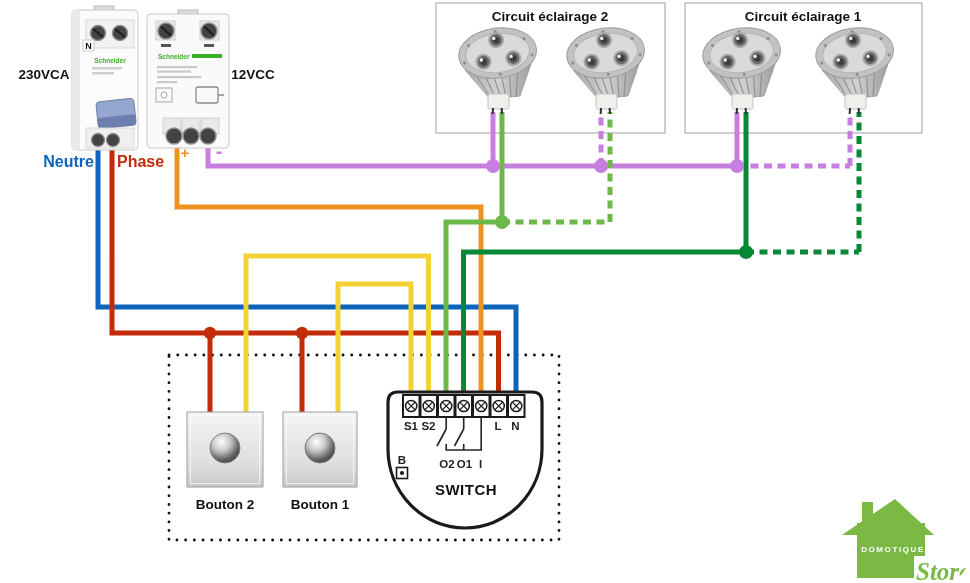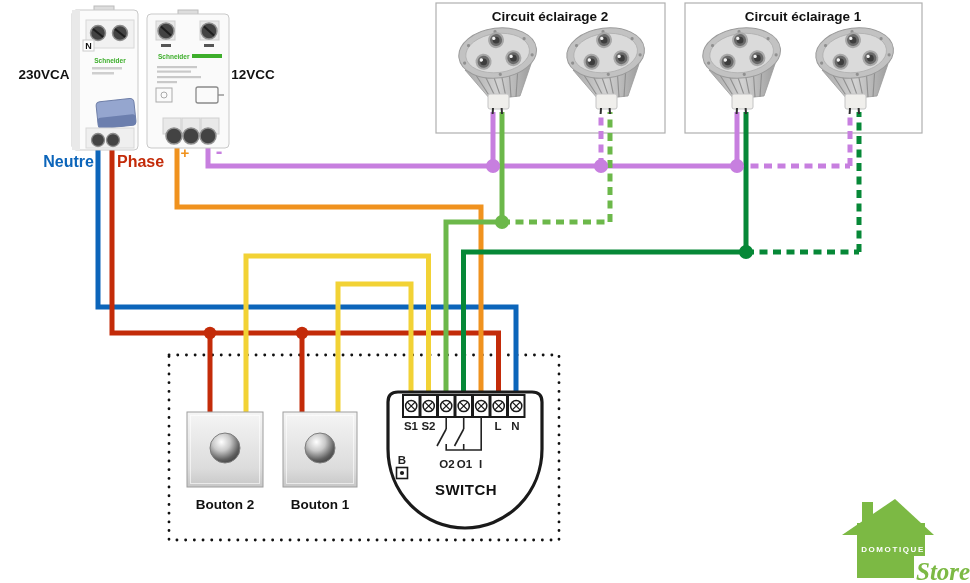--- a/index.html
+++ b/index.html
@@ -1,17 +1,17 @@
 <!DOCTYPE html>
 <html><head>
 <meta charset="utf-8">
 <style>
   html,body{margin:0;padding:0;background:#fff;}
   .canvas{position:relative;width:970px;height:583px;background:#ffffff;overflow:hidden;
-          font-family:"Liberation Sans",sans-serif;}
+          font-family:"Liberation Sans",sans-serif;border-radius:29px;}
   svg{position:absolute;left:0;top:0;}
   text{font-family:"Liberation Sans",sans-serif;}
   .fs-title{font-weight:bold;font-size:13.5px;}
   .fs-label{font-weight:bold;font-size:13.5px;}
   .fs-big{font-weight:bold;font-size:16px;}
   .fs-plus{font-weight:bold;font-size:15px;}
   .fs-minus{font-weight:bold;font-size:20px;}
   .fs-term{font-weight:bold;font-size:11.5px;}
   .fs-out{font-weight:bold;font-size:11.5px;}
   .fs-sw{font-weight:bold;font-size:15px;letter-spacing:.5px;}

